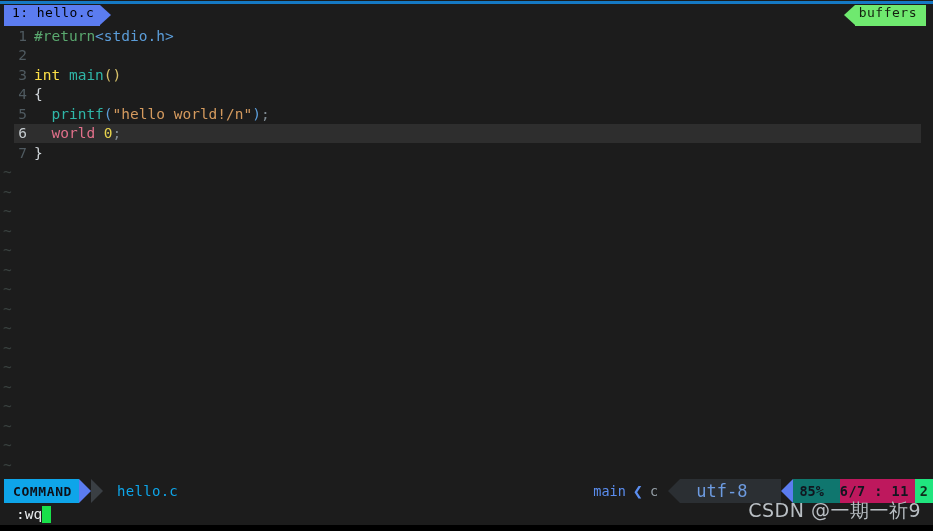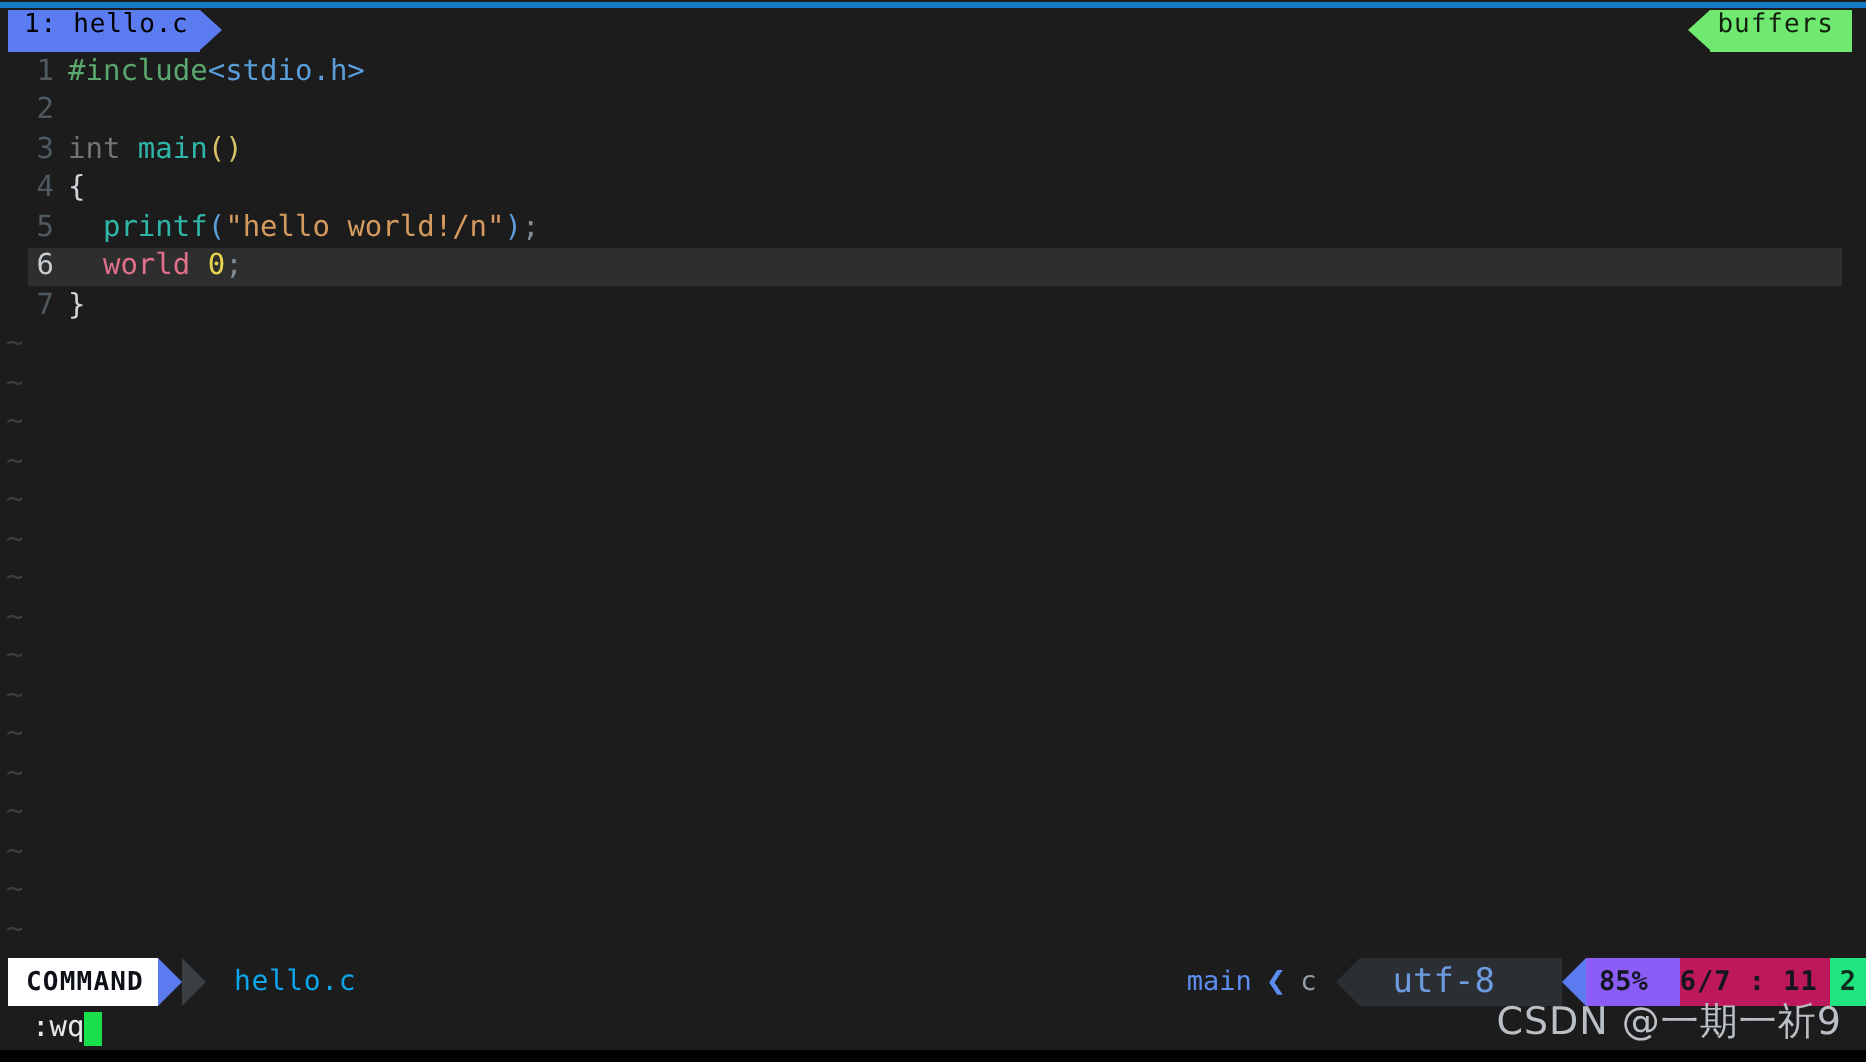--- a/index.html
+++ b/index.html
@@ -100,21 +100,21 @@
     width: 34px;
     text-align: left;
     padding-left: 3px;
     color: #39413f;
     box-sizing: border-box;
   }
 
   
   .s-pp      { color: #5aa86f; }
   .s-inc     { color: #5b9dd9; }
-  .s-type    { color: #737373; }
+  .s-type    { color: #fde047; }
   .s-fn      { color: #2fb6a8; }
   .s-paren   { color: #d5c06a; }
   .s-brace   { color: #cfd4d8; }
   .s-str     { color: #d49a5e; }
   .s-punct   { color: #7f8a92; }
   .s-kw      { color: #e0708a; }
   .s-num     { color: #e8d44d; }
   .s-plain   { color: #b8c0c6; }
 
   
@@ -127,21 +127,21 @@
   .sl-left {
     position: absolute;
     left: 4px; top: 0;
     height: 24px;
     display: flex;
     align-items: center;
   }
   .mode-chip {
     position: relative;
     height: 24px;
-    background: #ffffff;
+    background: #0ea5e9;
     color: #0e1018;
     font-size: 13px;
     font-weight: bold;
     display: flex;
     align-items: center;
     padding: 0 7px 0 9px;
     letter-spacing: 0.6px;
   }
   .chip-arrow-r {
     width: 0; height: 0;
@@ -200,21 +200,21 @@
     padding: 0 34px 0 16px;
   }
   .sec-arrow-l-blue {
     width: 0; height: 0;
     border-top: 12px solid transparent;
     border-bottom: 12px solid transparent;
     border-right: 12px solid #5b7cf0;
     flex: none;
   }
   .sl-pct {
-    background: #8b5cf6;
+    background: #0f766e;
     color: #11161f;
     font-size: 13.5px;
     display: flex;
     align-items: center;
     padding: 0 16px 0 6px;
     font-weight: bold;
   }
   .sl-pos {
     background: #be185d;
     color: #11161f;
@@ -296,21 +296,21 @@
     <div style="position:absolute;right:7px;top:0;height:21px;display:flex;">
       <div style="width:0;height:0;border-top:10.5px solid transparent;border-bottom:10.5px solid transparent;border-right:11px solid #6fe96f;"></div>
       <div class="buffers-tag" style="position:relative;right:auto;">
         <span>buffers</span>
       </div>
     </div>
   </div>
 
   <div class="editor">
     <div id="code-lines">
-        <div class="code-row"><span class="lineno">1</span><span><span class="s-pp">#include</span><span class="s-inc">&lt;stdio.h&gt;</span></span></div>
+        <div class="code-row"><span class="lineno">1</span><span><span class="s-pp">#return</span><span class="s-inc">&lt;stdio.h&gt;</span></span></div>
         <div class="code-row"><span class="lineno">2</span><span></span></div>
         <div class="code-row"><span class="lineno">3</span><span><span class="s-type">int </span><span class="s-fn">main</span><span class="s-paren">()</span></span></div>
         <div class="code-row"><span class="lineno">4</span><span><span class="s-brace">{</span></span></div>
         <div class="code-row"><span class="lineno">5</span><span><span class="s-plain">  </span><span class="s-fn">printf</span><span class="s-inc">(</span><span class="s-str">"hello world!/n"</span><span class="s-inc">)</span><span class="s-punct">;</span></span></div>
         <div class="code-row current"><span class="lineno active">6</span><span><span class="s-plain">  </span><span class="s-kw">world </span><span class="s-num">0</span><span class="s-punct">;</span></span></div>
         <div class="code-row"><span class="lineno">7</span><span><span class="s-brace">}</span></span></div>
       </div>
     <div id="tilde-lines">
         <div class="tilde-row">
           <span class="tilde">~</span>

